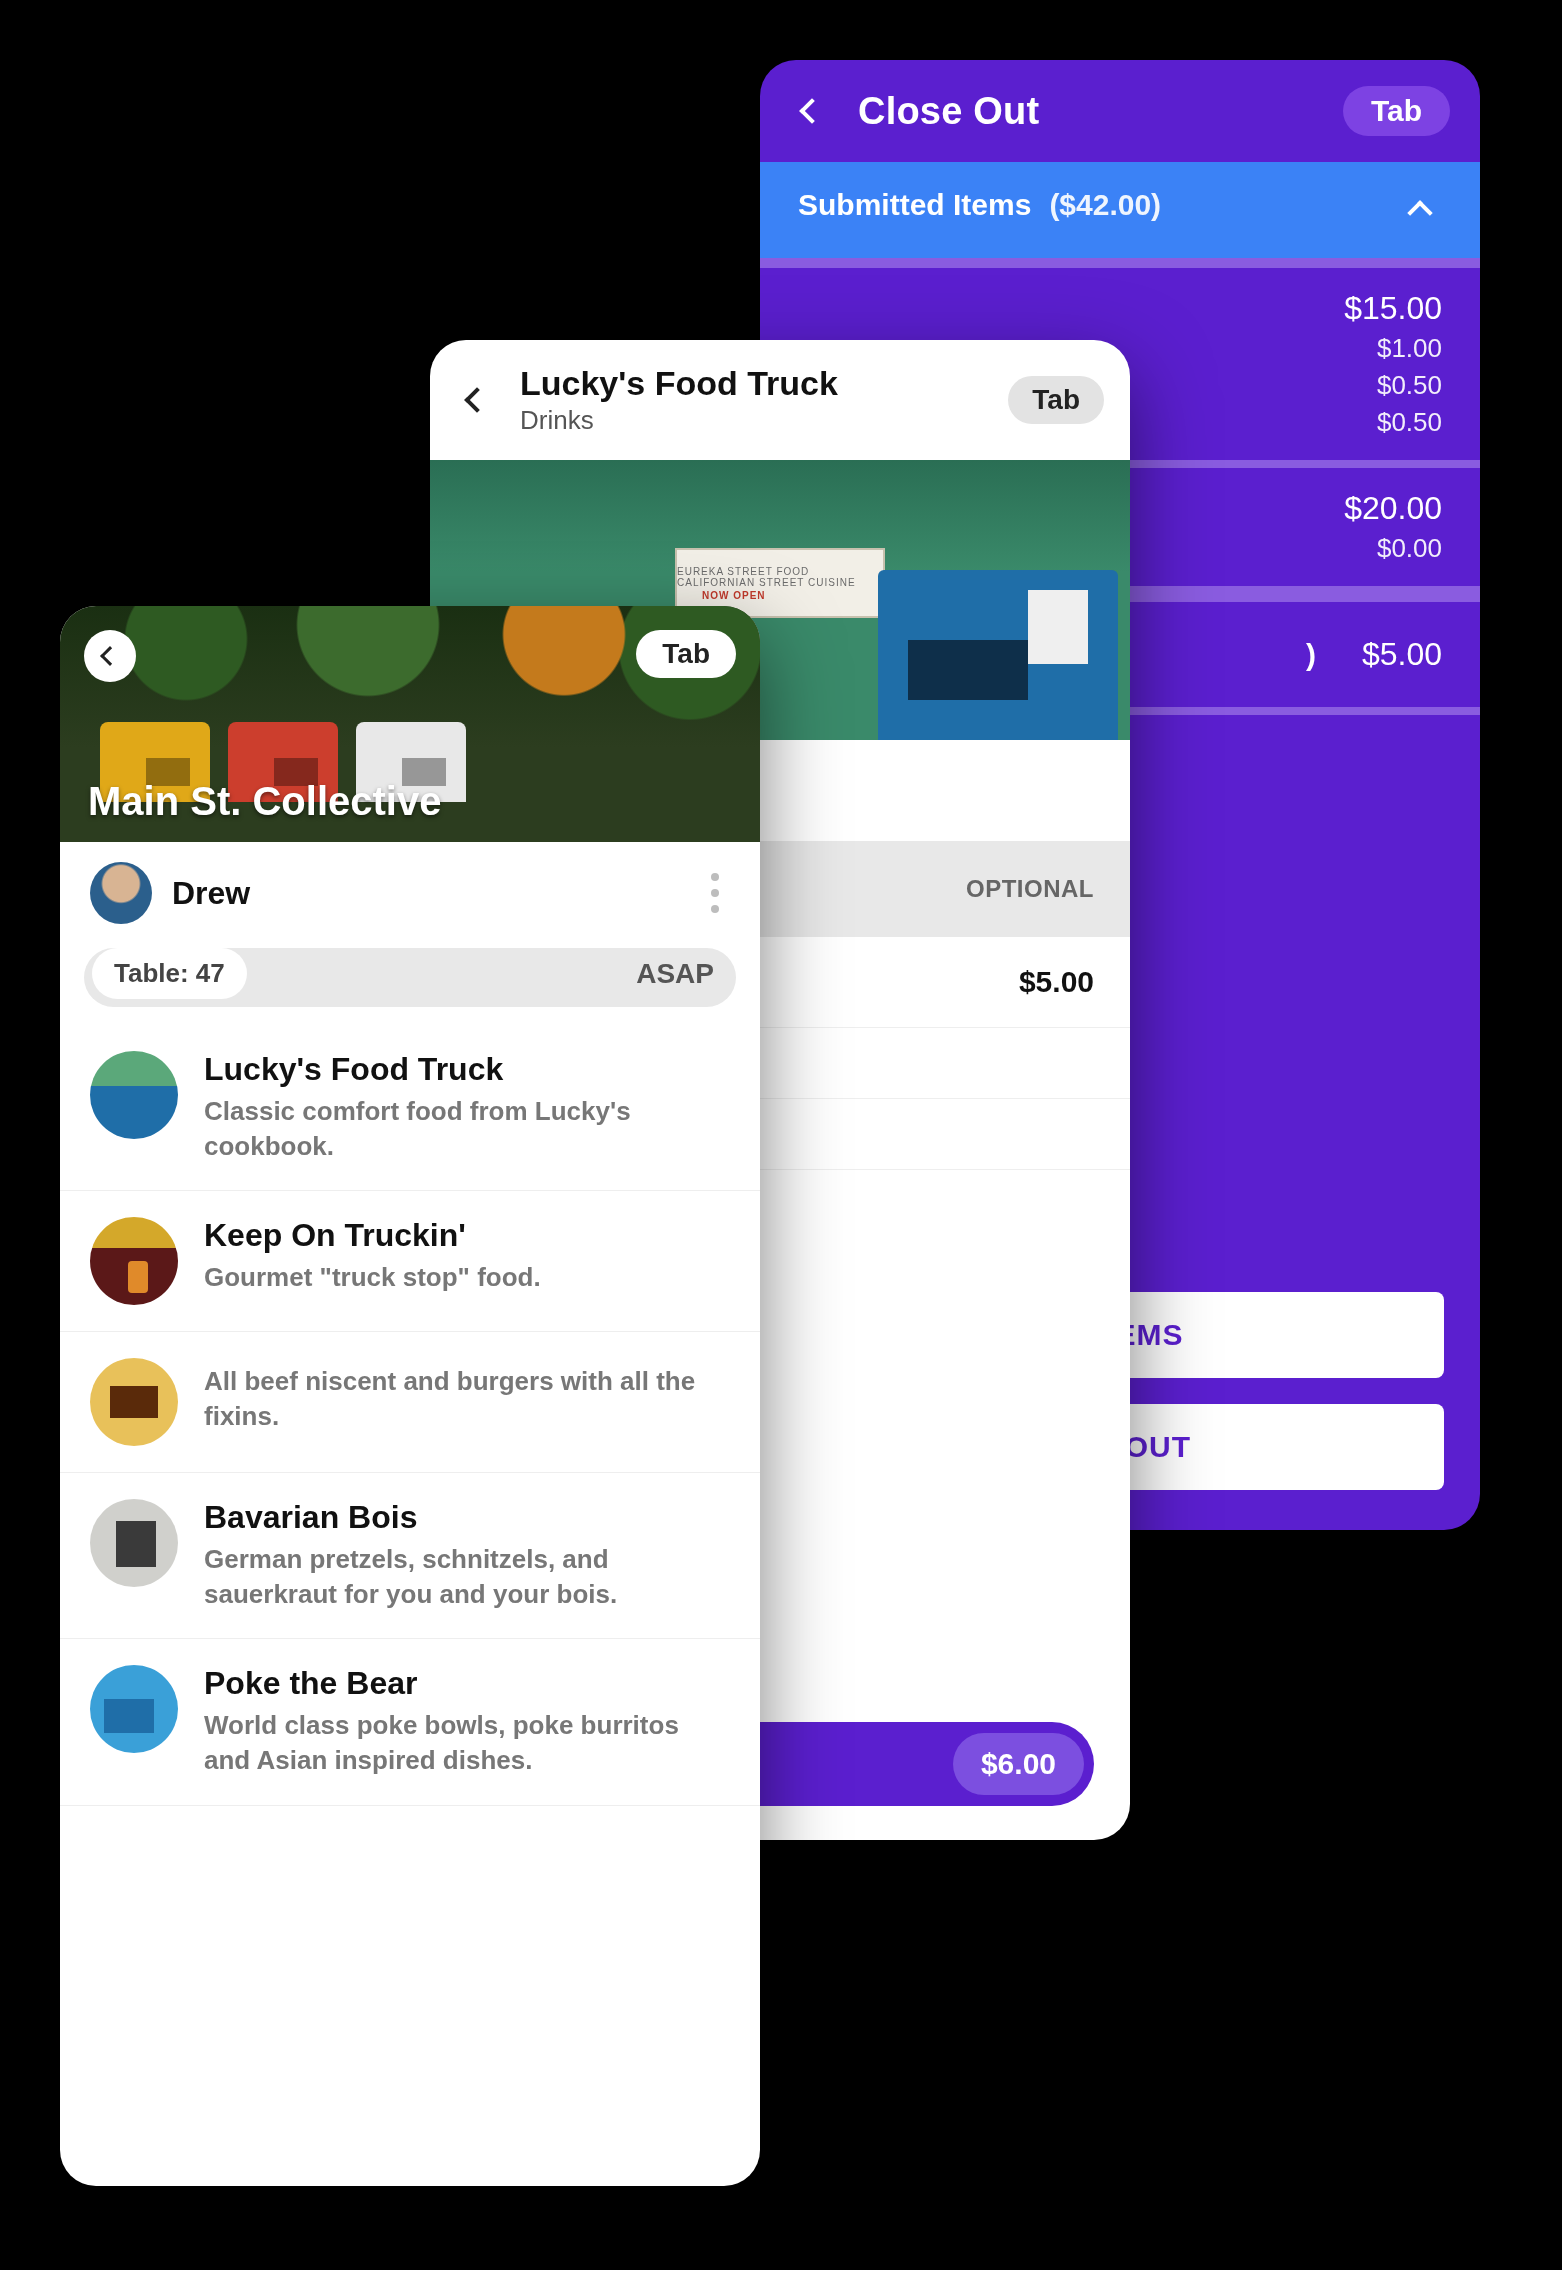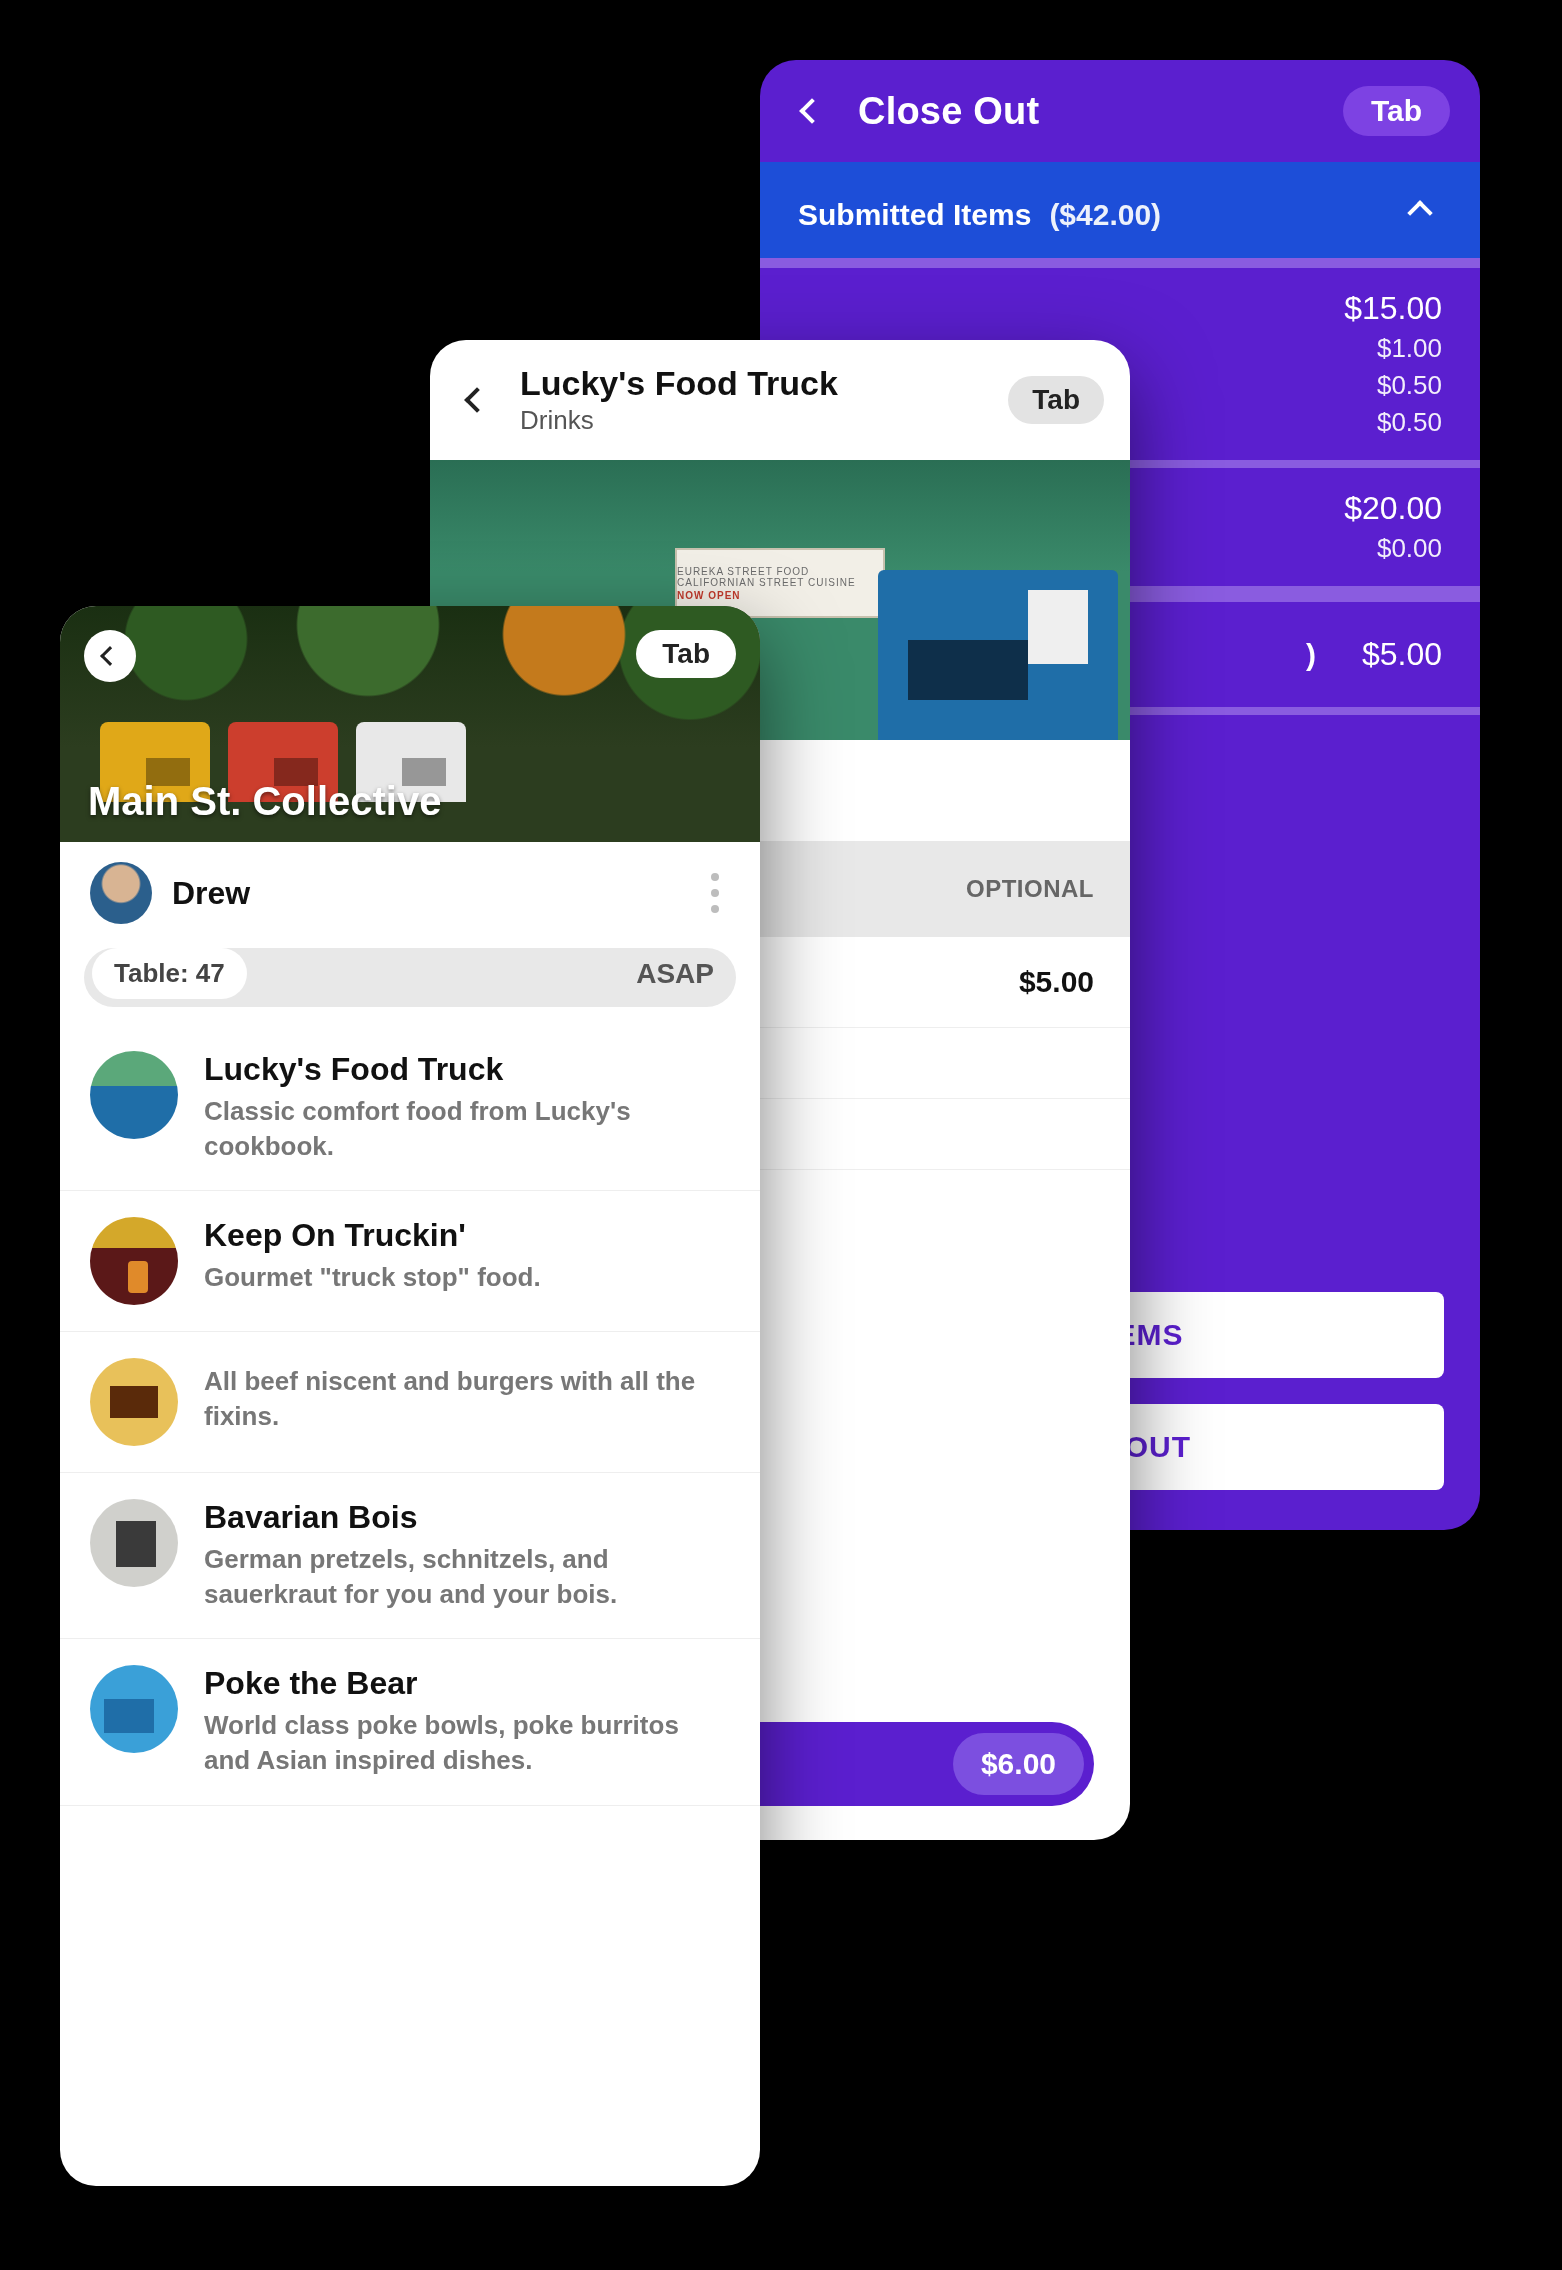--- a/index.html
+++ b/index.html
@@ -10,21 +10,21 @@
   .phone { position: absolute; border-radius: 36px; overflow: hidden; box-shadow: 0 30px 80px rgba(0,0,0,0.5); background: #fff; }
   .pill { display: inline-flex; align-items: center; justify-content: center; font-weight: 700; border-radius: 999px; }
   .chevron { width: 18px; height: 18px; border-left: 4px solid currentColor; border-bottom: 4px solid currentColor; transform: rotate(45deg); }
 
   
   .closeout { left: 760px; top: 60px; width: 720px; height: 1470px; background: #5b1fcf; color: #fff; }
   .co-header { display: flex; align-items: center; padding: 26px 30px; gap: 24px; }
   .co-back { width: 44px; height: 44px; display: flex; align-items: center; justify-content: center; color: #fff; }
   .co-title { font-size: 38px; font-weight: 800; letter-spacing: 0.2px; flex: 1; }
   .co-tabpill { background: #7d42e3; color: #fff; font-size: 30px; padding: 8px 28px; }
-  .co-sumbar { display: flex; align-items: flex-end; background: #1d4ed8; padding: 26px 38px; font-size: 30px; font-weight: 700; }
+  .co-sumbar { display: flex; align-items: flex-start; background: #3b82f6; padding: 26px 38px; font-size: 30px; font-weight: 700; }
   .co-sumlabel { margin-right: 18px; }
   .co-sumtotal { opacity: 0.92; font-weight: 600; }
   .co-sumcaret { margin-left: auto; width: 44px; height: 44px; display: flex; align-items: center; justify-content: center; }
   .co-caret-up { width: 18px; height: 18px; border-left: 4px solid #fff; border-top: 4px solid #fff; transform: rotate(45deg); margin-top: 6px; }
   .co-spacer { height: 10px; background: #8a5ce0; }
   .co-block { padding: 22px 38px 22px 0; text-align: right; border-bottom: 8px solid #8a5ce0; }
   .co-amt { font-size: 32px; font-weight: 400; }
   .co-sub { font-size: 26px; opacity: 0.92; margin-top: 6px; }
   .co-tax { display: flex; justify-content: flex-end; align-items: center; padding: 34px 38px 34px 0; gap: 46px; border-top: 8px solid #8a5ce0; border-bottom: 8px solid #8a5ce0; }
   .co-taxlabel { font-size: 30px; font-weight: 600; text-align: right; }
@@ -34,21 +34,21 @@
   
   .luckys { left: 430px; top: 340px; width: 700px; height: 1500px; }
   .lk-header { display: flex; align-items: center; padding: 24px 26px; gap: 22px; }
   .lk-back { width: 42px; height: 42px; display: flex; align-items: center; justify-content: center; color: #222; }
   .lk-htext { flex: 1; }
   .lk-title { font-size: 34px; font-weight: 800; }
   .lk-sub { font-size: 26px; color: #555; margin-top: 2px; }
   .lk-tabpill { background: #e3e3e3; color: #222; font-size: 28px; padding: 8px 24px; }
   .lk-hero { height: 280px; background: linear-gradient(180deg,#2a6e54 0,#3a8a6a 40%,#3a8a6a 100%); position: relative; overflow: hidden; }
   .lk-sign { position: absolute; left: 50%; top: 88px; transform: translateX(-50%); width: 210px; height: 70px; background: #f2efe7; border: 2px solid #c7c1ae; display:flex; flex-direction:column; justify-content:center; font-size:10px; color:#6b6b6b; letter-spacing:1px; }
-  .lk-sign .red { color:#c0392b; font-weight:700; margin-top:2px; }
+  .lk-sign .red { color:#c0392b; font-weight:700; margin-top:2px;padding-left:25px; }
   .lk-truckblue { position: absolute; right: 12px; bottom: 0; width: 240px; height: 170px; background:#1f6ea8; border-radius:6px 6px 0 0; }
   .lk-truckblue .win { position:absolute; left:30px; top:70px; width:120px; height:60px; background:#0e2f4a; }
   .lk-truckblue .sign2 { position:absolute; left:150px; top:20px; width:60px; height:74px; background:#efefef; }
   .lk-desc { padding: 30px 36px; color: #777; font-size: 28px; line-height: 1.45; }
   .lk-secthead { background: #e8e8e8; color: #666; font-size: 24px; font-weight: 700; letter-spacing: 0.5px; padding: 14px 36px; text-align: right; }
   .lk-secthead.tall { padding: 34px 36px; }
   .lk-row { display: flex; justify-content: flex-end; padding: 28px 36px; font-size: 30px; font-weight: 600; border-bottom: 1px solid #eee; }
   .lk-gap { height: 70px; }
   .lk-cta { position: absolute; left: 36px; right: 36px; bottom: 34px; height: 84px; background: #5b1fcf; border-radius: 999px; display: flex; align-items: center; justify-content: flex-end; padding-right: 10px; }
   .lk-cta-price { background: #7c4fe0; color: #fff; font-size: 30px; font-weight: 800; border-radius: 999px; padding: 14px 28px; }

